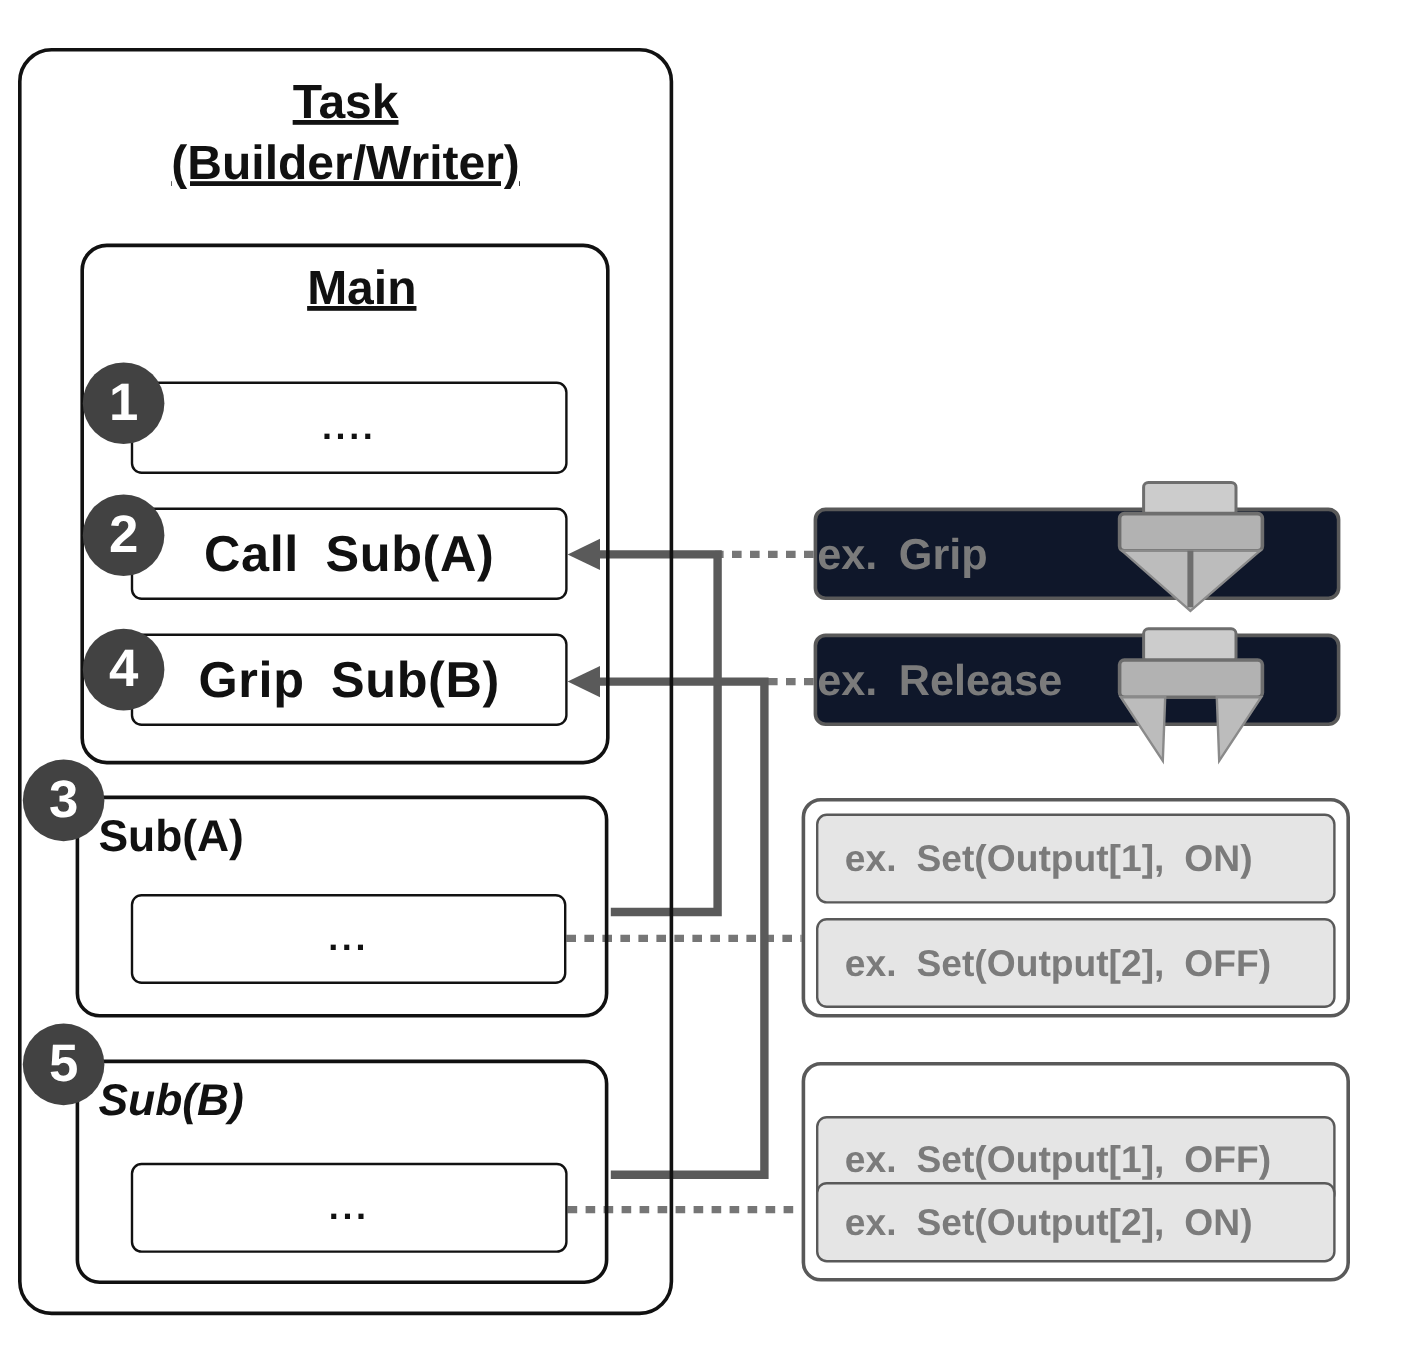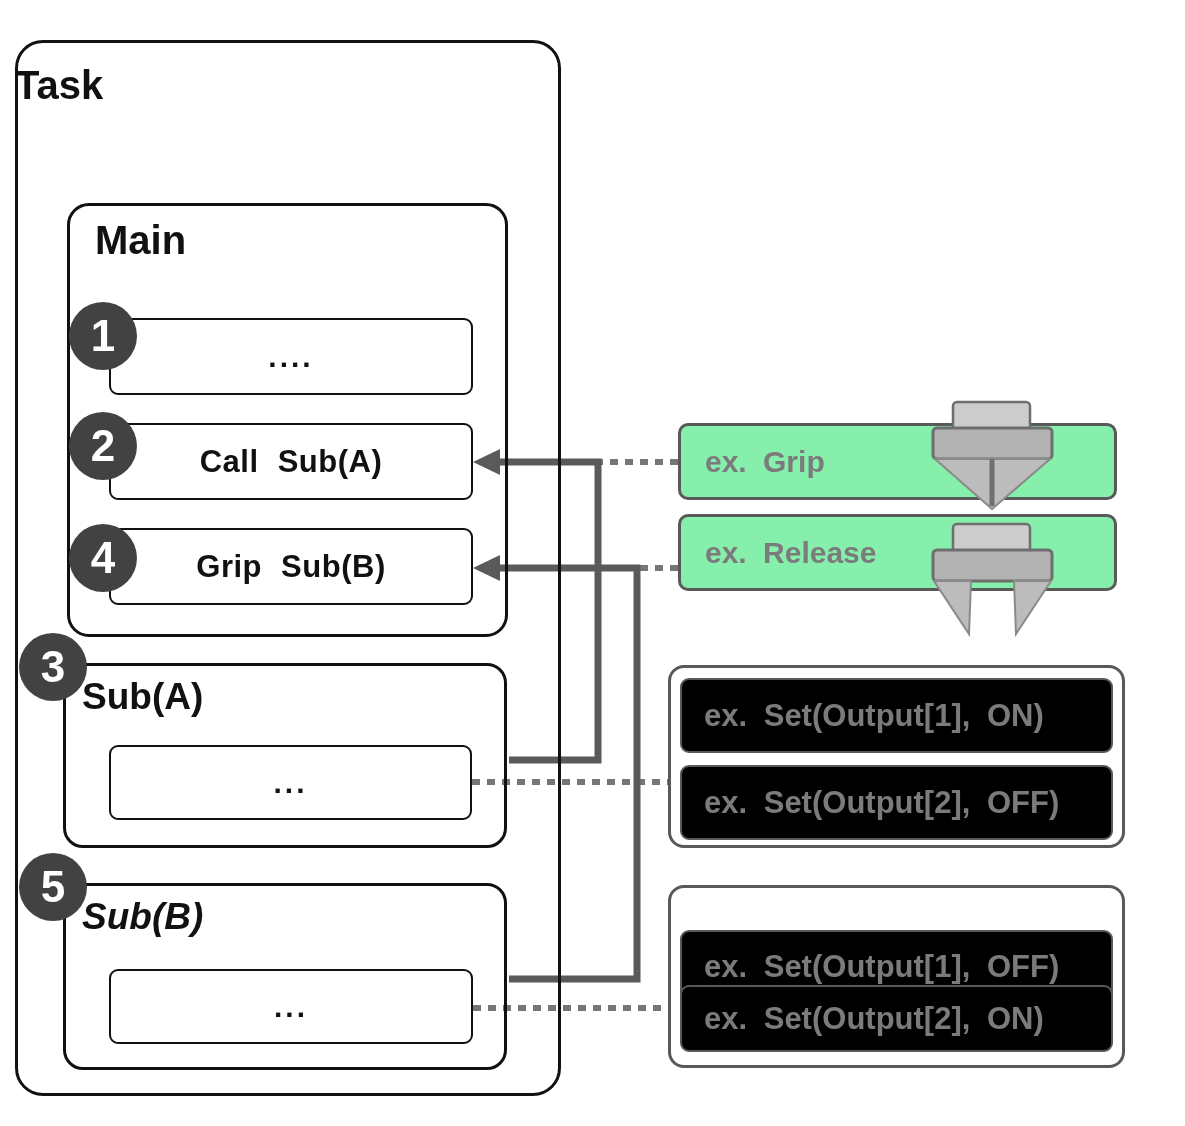--- a/index.html
+++ b/index.html
@@ -10,44 +10,44 @@
   }
   .abs{position:absolute;box-sizing:border-box;}
 
   
   .frame{border:3px solid #111;border-radius:28px;background:transparent;z-index:2;}
   .frame-inner{border:3px solid #111;border-radius:22px;background:transparent;z-index:2;}
   .sub-frame{border:3px solid #111;border-radius:20px;background:transparent;z-index:2;}
   .stmt{
     border:2.5px solid #111;border-radius:9px;background:#ffffff;z-index:3;
     display:flex;align-items:center;justify-content:center;
-    font-size:31px;letter-spacing:.5px;word-spacing:10px;
+    font-size:42px;letter-spacing:.5px;word-spacing:10px;
   }
   .dots{font-size:30px;letter-spacing:3px;}
-  .title-center{text-align:left;z-index:3;}
+  .title-center{text-align:center;z-index:3;text-decoration:underline;}
   .task-title{font-size:40px;line-height:1.28;}
   .main-title{font-size:40px;}
   .sub-title{font-size:37px;z-index:3;}
 
   
   .badge{
     width:68px;height:68px;border-radius:50%;background:#424242;color:#fff;
     display:flex;align-items:center;justify-content:center;
     font-size:44px;z-index:5;
   }
 
   
   .ex-box{
-    border:3px solid #595959;border-radius:10px;background:#86efac;z-index:2;
+    border:3px solid #595959;border-radius:10px;background:#0f172a;z-index:2;
     display:flex;align-items:center;
-    color:#7b7b7b;font-size:30px;word-spacing:8px;padding-left:24px;
+    color:#7b7b7b;font-size:36px;word-spacing:8px;
   }
   .ex-group{border:3px solid #595959;border-radius:16px;background:#fff;z-index:2;}
   .ex-item{
-    border:2.5px solid #595959;border-radius:9px;background:#000000;z-index:3;
+    border:2.5px solid #595959;border-radius:9px;background:#e5e5e5;z-index:3;
     display:flex;align-items:center;
     color:#7b7b7b;font-size:31px;word-spacing:8px;padding-left:22px;
   }
 
   .icon-layer{z-index:4;}
   #connector-layer{position:absolute;left:0;top:0;z-index:1;}
 </style>
 </head>
 <body>
 
@@ -64,20 +64,21 @@
   <polyline points="496,462 598,462 598,760 509,760" fill="none" stroke="#5a5a5a" stroke-width="7"></polyline>
   <polygon points="473,462 500,449 500,475" fill="#5a5a5a"></polygon>
 
   <polyline points="496,568 637,568 637,979 509,979" fill="none" stroke="#5a5a5a" stroke-width="7"></polyline>
   <polygon points="473,568 500,555 500,581" fill="#5a5a5a"></polygon>
 </svg>
 
 <div class="abs frame" style="left:15px;top:40px;width:546px;height:1056px;"></div>
 <div class="abs title-center task-title" style="left:15px;top:60px;width:546px;">
   <div>Task</div>
+  <div>(Builder/Writer)</div>
 </div>
 
 <div class="abs frame-inner" style="left:67px;top:203px;width:441px;height:434px;"></div>
 <div class="abs title-center main-title" style="left:67px;top:218px;width:441px;padding-left:28px;">
   <span>Main</span>
 </div>
 
 <div class="abs stmt dots" style="left:109px;top:318px;width:364px;height:77px;">
   <span>....</span>
 </div>
@@ -124,21 +125,21 @@
 <div class="abs ex-box" style="left:678px;top:423px;width:439px;height:77px;">
   <span>ex. Grip</span>
 </div>
 <svg class="abs icon-layer" style="left:921px;top:396px;" width="140" height="116" viewBox="0 0 140 116">
   <rect x="32" y="6" width="77" height="28" rx="4" fill="#cccccc" stroke="#6e6e6e" stroke-width="2.5"></rect>
   <rect x="12" y="32" width="119" height="31" rx="4" fill="#b2b2b2" stroke="#6e6e6e" stroke-width="3"></rect>
   <polygon points="14,63 129,63 71,113" fill="#bcbcbc" stroke="#8a8a8a" stroke-width="2"></polygon>
   <line x1="71" y1="63" x2="71" y2="110" stroke="#6e6e6e" stroke-width="5"></line>
 </svg>
 
-<div class="abs ex-box" style="left:678px;top:514px;width:439px;height:77px;">
+<div class="abs ex-box" style="left:678px;top:528px;width:439px;height:77px;">
   <span>ex. Release</span>
 </div>
 <svg class="abs icon-layer" style="left:921px;top:519px;" width="140" height="120" viewBox="0 0 140 120">
   <rect x="32" y="5" width="77" height="28" rx="4" fill="#cccccc" stroke="#6e6e6e" stroke-width="2.5"></rect>
   <rect x="12" y="31" width="119" height="31" rx="4" fill="#b2b2b2" stroke="#6e6e6e" stroke-width="3"></rect>
   <polygon points="13,62 50,62 48,115" fill="#bcbcbc" stroke="#8a8a8a" stroke-width="2"></polygon>
   <polygon points="130,62 93,62 95,115" fill="#bcbcbc" stroke="#8a8a8a" stroke-width="2"></polygon>
 </svg>
 
 <div class="abs ex-group" style="left:668px;top:665px;width:457px;height:183px;"></div>

